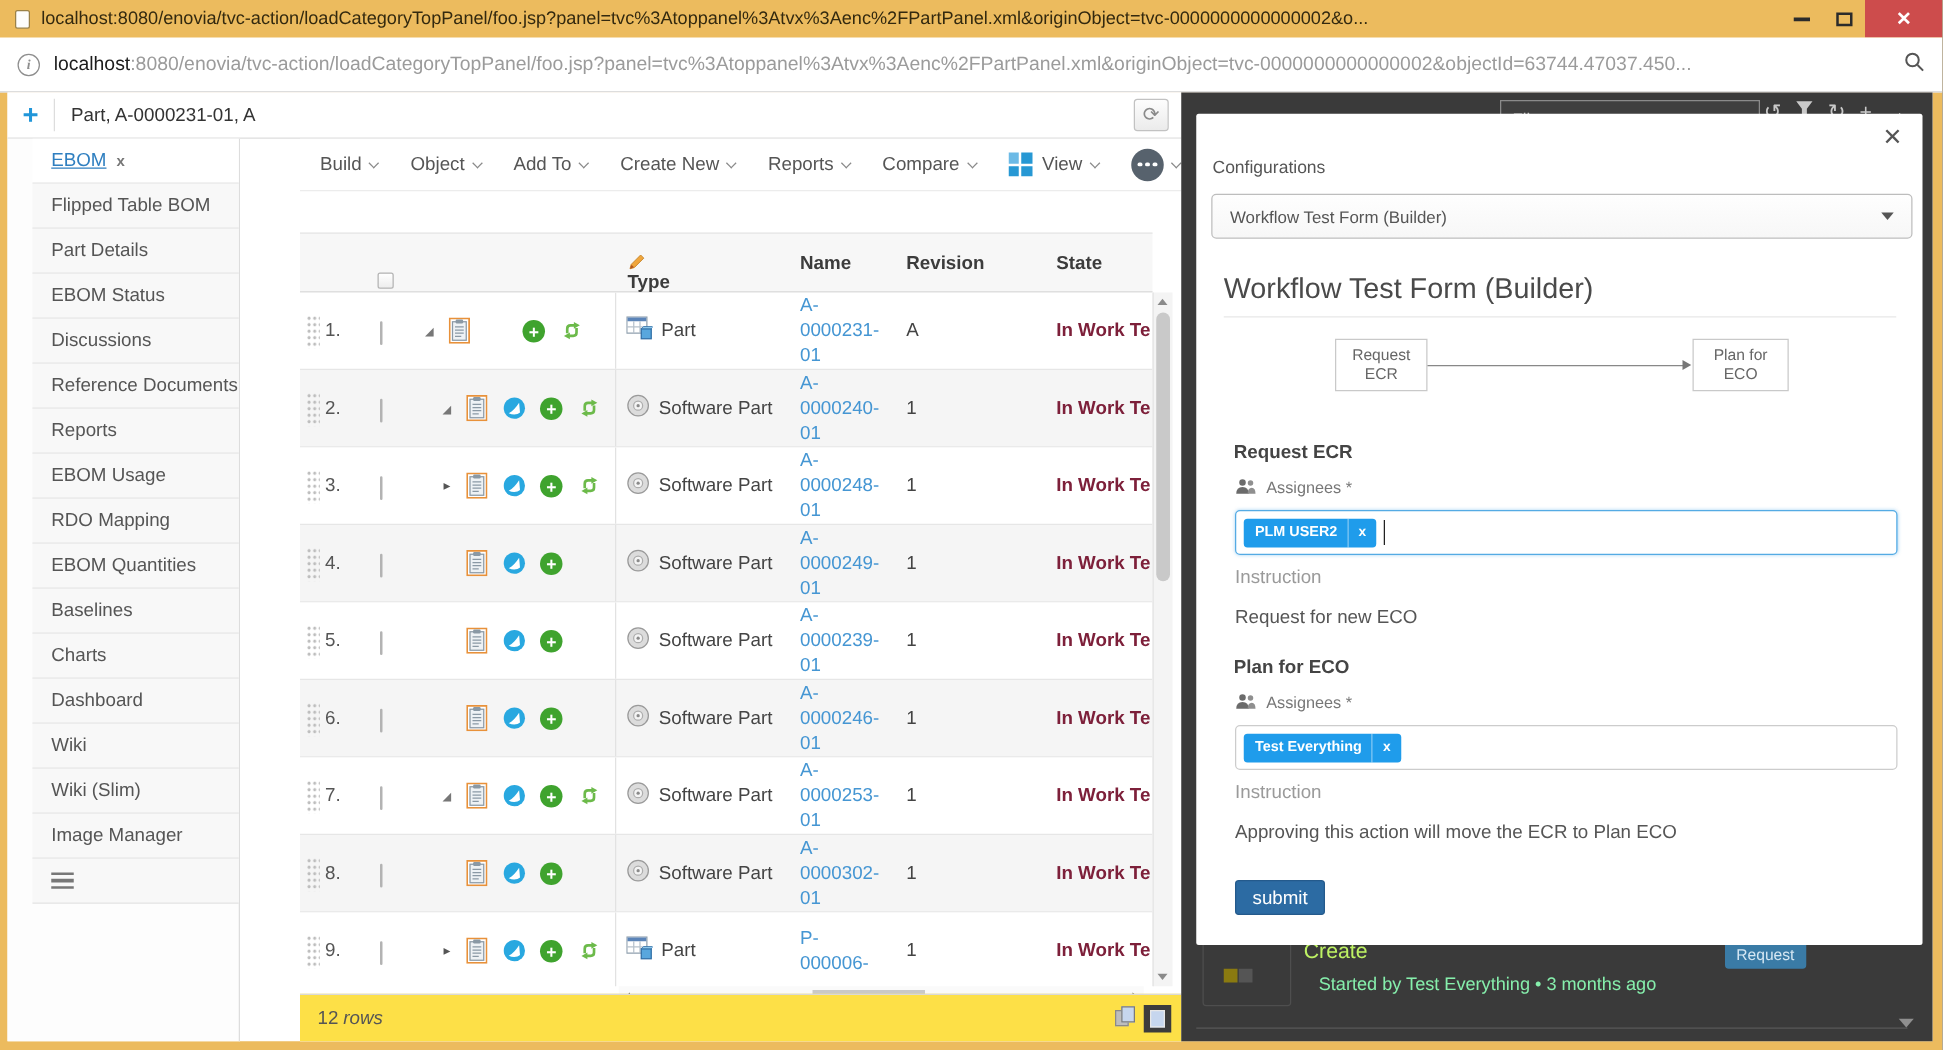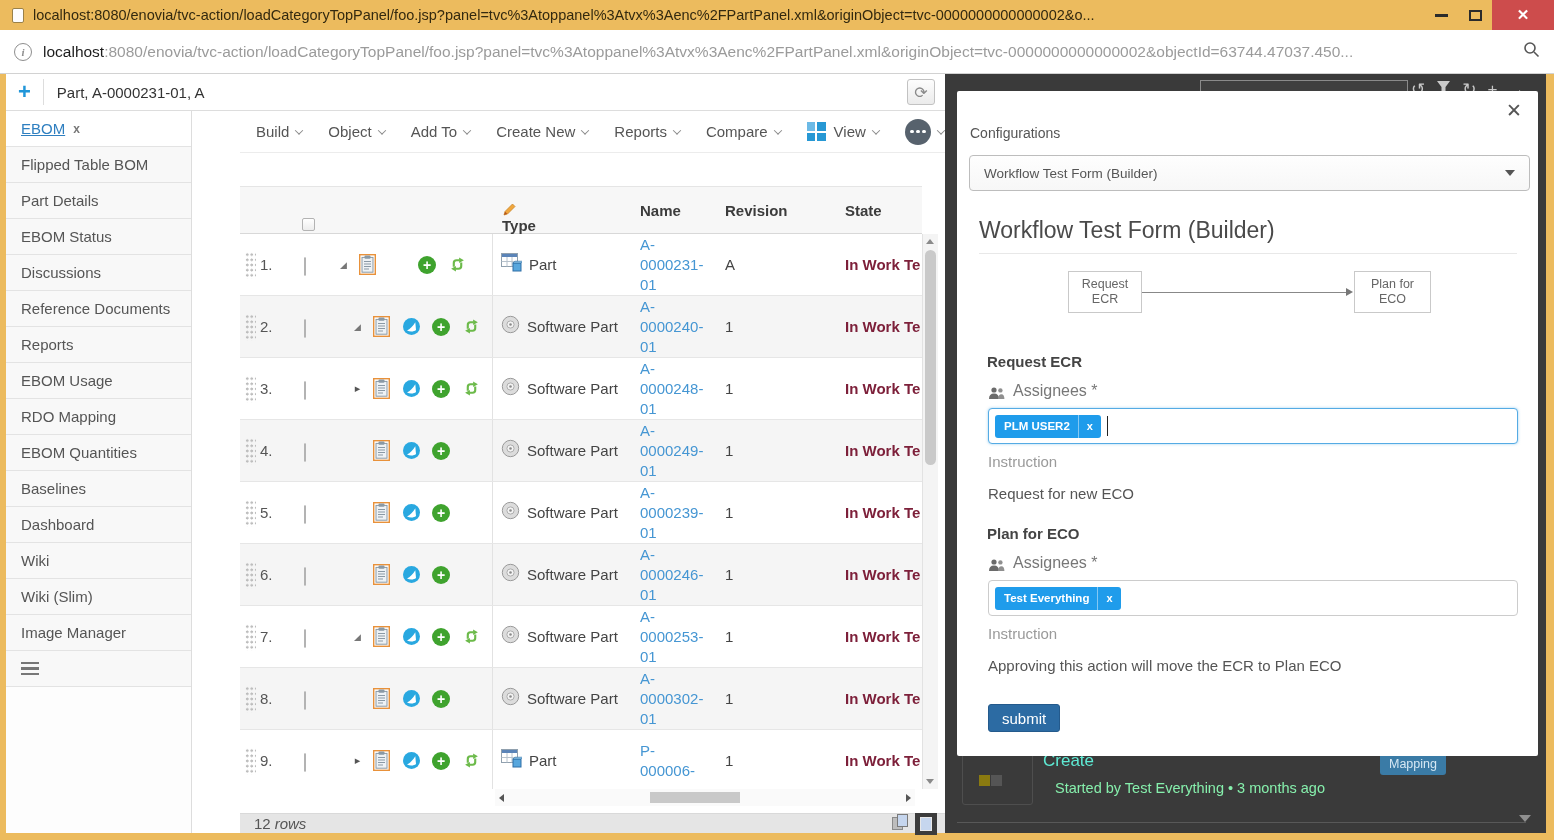--- a/index.html
+++ b/index.html
@@ -26,21 +26,21 @@
   
   .app{position:absolute;top:74px;left:6px;width:1540px;height:759px;background:#fff;}
 
   .crumbbar{position:absolute;top:0;left:0;width:939px;height:37px;background:#fff;border-bottom:1px solid #ddd;display:flex;align-items:center;}
   .add-tab{color:#2196d9;font-size:22px;font-weight:bold;padding:0 12px;line-height:1;}
   .crumb-sep{width:1px;height:26px;background:#ddd;margin-right:13px;}
   .crumb-title{font-size:15px;color:#333;}
   .refresh-btn{margin-left:auto;margin-right:10px;width:28px;height:26px;border:1px solid #c2c2c2;border-radius:3px;background:linear-gradient(#fdfdfd,#ebebeb);color:#8a8a8a;font-size:16px;display:flex;align-items:center;justify-content:center;}
 
   
-  .sidebar{position:absolute;left:0;top:37px;width:186px;bottom:0;background:#fdfdfd;border-right:1px solid #ddd;}
+  .sidebar{position:absolute;left:0;top:37px;width:186px;bottom:0;background:#fdfdfd;border-right:1px solid #ddd;padding-left:20px;}
   .side-item{height:36px;border-bottom:1px solid #e3e3e3;display:flex;align-items:center;padding-left:15px;font-size:15px;color:#555;background:#f8f8f8;}
   .side-item.active{background:#fff;}
   .active-link{color:#2f7fc0;text-decoration:underline;}
   .close-x{color:#777;font-size:12px;font-weight:bold;margin-left:8px;}
   .burger{display:flex;flex-direction:column;gap:3px;}
   .burger i{width:18px;height:2.5px;background:#777;}
 
   
   .main{position:absolute;left:234px;top:37px;width:705px;bottom:0;background:#fff;}
   .toolbar{position:absolute;top:0;left:0;right:0;height:42px;border-bottom:1px solid #ececec;display:flex;align-items:center;padding-left:16px;gap:26px;}
@@ -86,21 +86,21 @@
   .tri-down{width:0;height:0;border-left:4px solid transparent;border-right:4px solid transparent;border-top:5px solid #8a8a8a;}
   .tri-left{width:0;height:0;border-top:4px solid transparent;border-bottom:4px solid transparent;border-right:5px solid #555;}
   .tri-right{width:0;height:0;border-top:4px solid transparent;border-bottom:4px solid transparent;border-left:5px solid #555;}
   .vs-up{position:absolute;top:5px;left:3px;}
   .vs-down{position:absolute;bottom:5px;left:3px;}
   .vs-thumb{position:absolute;top:16px;left:2px;width:11px;height:215px;background:#c9c9c9;border-radius:6px;}
   .hscroll{position:absolute;left:255px;top:678px;width:420px;height:17px;background:#fafafa;display:flex;align-items:center;padding:0 4px;}
   .hs-right{margin-left:auto;}
   .hs-thumb{position:absolute;left:155px;top:3px;width:90px;height:11px;background:#c9c9c9;}
 
-  .tfooter{position:absolute;left:0;bottom:0;width:705px;height:20px;background:#e5e5e5;border-top:1px solid #d9d9d9;display:flex;align-items:center;padding:0 8px;}
+  .tfooter{position:absolute;left:0;bottom:0;width:705px;height:38px;background:#fde047;border-top:1px solid #d9d9d9;display:flex;align-items:center;padding:0 8px;}
   .rowcount{font-size:15px;color:#555;padding-left:6px;}
   .rowcount .unit{font-style:italic;margin-left:4px;}
   .foot-icons{margin-left:auto;display:flex;align-items:center;gap:5px;}
   .ic-restore{position:relative;width:19px;height:19px;}
   .ic-restore .b{position:absolute;left:1px;top:3px;width:11px;height:13px;background:#bdbdbd;border:1px solid #8a8a8a;}
   .ic-restore .f{position:absolute;left:6px;top:0;width:11px;height:13px;background:#c6d6ee;border:1px solid #7a7a7a;}
   .ic-max{width:22px;height:22px;background:#3c3c3c;display:flex;align-items:center;justify-content:center;}
   .ic-max i{width:12px;height:14px;background:#c6d6ee;border:1px solid #e8e8e8;}
 
   
@@ -115,34 +115,34 @@
   .cfg-select{position:absolute;left:12px;top:64px;width:561px;height:36px;border:1px solid #bdbdbd;border-radius:4px;background:linear-gradient(#fefefe,#f7f7f7);display:flex;align-items:center;padding:0 14px;font-size:13.5px;color:#555;}
   .sel-caret{margin-left:auto;width:0;height:0;border-left:5px solid transparent;border-right:5px solid transparent;border-top:6px solid #555;}
   .m-heading{position:absolute;left:22px;top:126px;font-size:23px;color:#4a4a4a;}
   .m-hr{position:absolute;left:22px;top:162px;width:538px;height:1px;background:#e8e8e8;}
   .wf-box{position:absolute;width:74px;height:42px;border:1px solid #c9c9c9;font-size:12.5px;color:#666;display:flex;align-items:center;justify-content:center;text-align:center;line-height:15px;padding:2px;}
   .wf-from{left:111px;top:180px;}
   .wf-to{left:397px;top:180px;width:77px;}
   .wf-line{position:absolute;left:185px;top:201px;width:206px;height:1px;background:#888;}
   .wf-arrow{position:absolute;left:389px;top:197px;width:0;height:0;border-top:4.5px solid transparent;border-bottom:4.5px solid transparent;border-left:7px solid #777;}
   .sec-title{position:absolute;left:30px;font-size:15px;font-weight:bold;color:#444;}
-  .asg-label{position:absolute;left:31px;display:flex;align-items:flex-end;gap:8px;font-size:16px;color:#777;}
+  .asg-label{position:absolute;left:31px;display:flex;align-items:flex-start;gap:8px;font-size:13px;color:#777;}
   .tag-input{position:absolute;left:31px;width:530px;height:36px;border:1px solid #ccc;border-radius:4px;display:flex;align-items:center;padding:0 6px;background:#fff;}
   .tag-input.focused{border:1px solid #55abe4;box-shadow:0 0 3px rgba(80,170,230,.55);}
   .chip{background:#1f9ceb;border-radius:3px;color:#fff;font-size:11.5px;font-weight:bold;height:23px;display:flex;align-items:center;padding:0 0 0 9px;}
   .chip .x{border-left:1px solid rgba(255,255,255,.45);margin-left:8px;padding:0 8px;font-size:11px;align-self:stretch;display:flex;align-items:center;}
   .cursor{width:1px;height:20px;background:#222;margin-left:6px;}
   .instr-label{position:absolute;left:31px;font-size:15px;color:#9a9a9a;}
   .instr-text{position:absolute;left:31px;font-size:15px;color:#555;}
   .submit-btn{position:absolute;left:31px;top:613px;height:28px;padding:0 13px;background:#2c6ba3;color:#fff;font-size:15px;border-radius:3px;display:flex;align-items:center;border:1px solid #245a8c;}
 
   .card-thumb{position:absolute;left:17px;top:662px;width:71px;height:69px;border:1px solid #4e4e4e;border-radius:3px;z-index:1;}
   .card-thumb .sq1{position:absolute;left:16px;top:38px;width:11px;height:11px;background:#8a7a10;}
   .card-thumb .sq2{position:absolute;left:28px;top:38px;width:11px;height:11px;background:#555;}
-  .card-title{position:absolute;left:98px;top:677px;font-size:17px;color:#5eead4;z-index:1;}
+  .card-title{position:absolute;left:98px;top:677px;font-size:17px;color:#bef264;z-index:1;}
   .card-badge{position:absolute;left:435px;top:679px;background:#3a7ba6;color:#d5e7f3;font-size:12.5px;padding:4px 9px;border-radius:3px;z-index:1;}
   .card-sub{position:absolute;left:110px;top:706px;font-size:14.5px;color:#86efac;z-index:1;}
   .card-hr{position:absolute;left:12px;top:748px;width:569px;height:1px;background:#585858;z-index:1;}
   .panel-caret{position:absolute;left:574px;top:741px;width:0;height:0;border-left:6px solid transparent;border-right:6px solid transparent;border-top:7px solid #8f8f8f;z-index:1;}
 </style>
 </head>
 <body>
 
 <div class="window">
 
@@ -208,20 +208,23 @@
             <span>EBOM Usage</span>
           </div>
           <div class="side-item">
             <span>RDO Mapping</span>
           </div>
           <div class="side-item">
             <span>EBOM Quantities</span>
           </div>
           <div class="side-item">
             <span>Baselines</span>
+          </div>
+          <div class="side-item">
+            <span>Charts</span>
           </div>
           <div class="side-item">
             <span>Dashboard</span>
           </div>
           <div class="side-item">
             <span>Wiki</span>
           </div>
           <div class="side-item">
             <span>Wiki (Slim)</span>
           </div>
@@ -816,21 +819,21 @@
         <span>↻</span>
         <span>+</span>
         <span>→</span>
       </div>
 
       <div class="card-thumb">
           <i class="sq1"></i>
           <i class="sq2"></i>
         </div>
       <div class="card-title">Create</div>
-      <div class="card-badge">Mapping</div>
+      <div class="card-badge">Request</div>
       <div class="card-sub">Started by Test Everything  •  3 months ago</div>
       <div class="card-hr"></div>
       <div class="panel-caret"></div>
 
       <div class="modal">
         <span class="modal-close">✕</span>
         <div class="cfg-label">Configurations</div>
         <div class="cfg-select">
           <span>Workflow Test Form (Builder)</span>
           <i class="sel-caret"></i>

